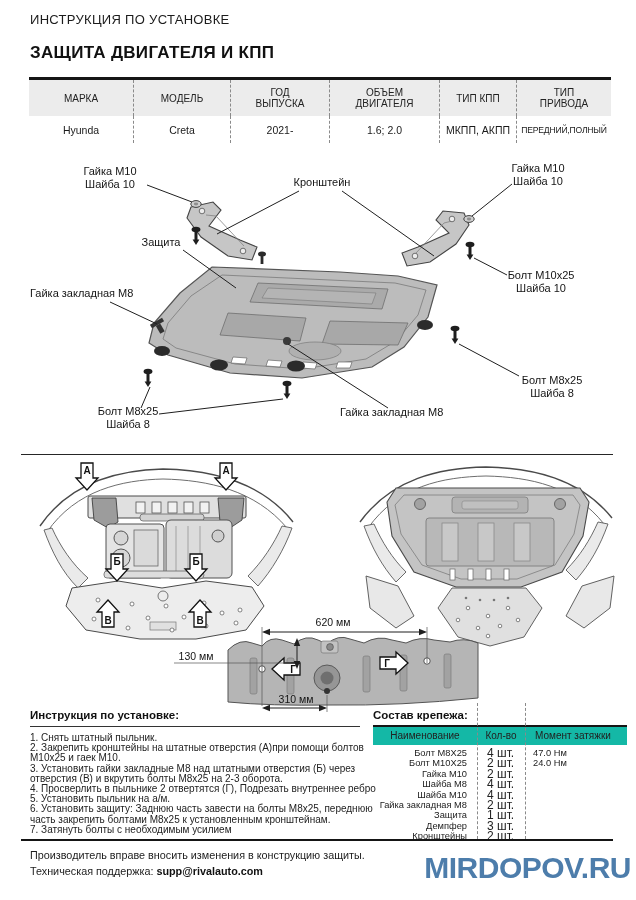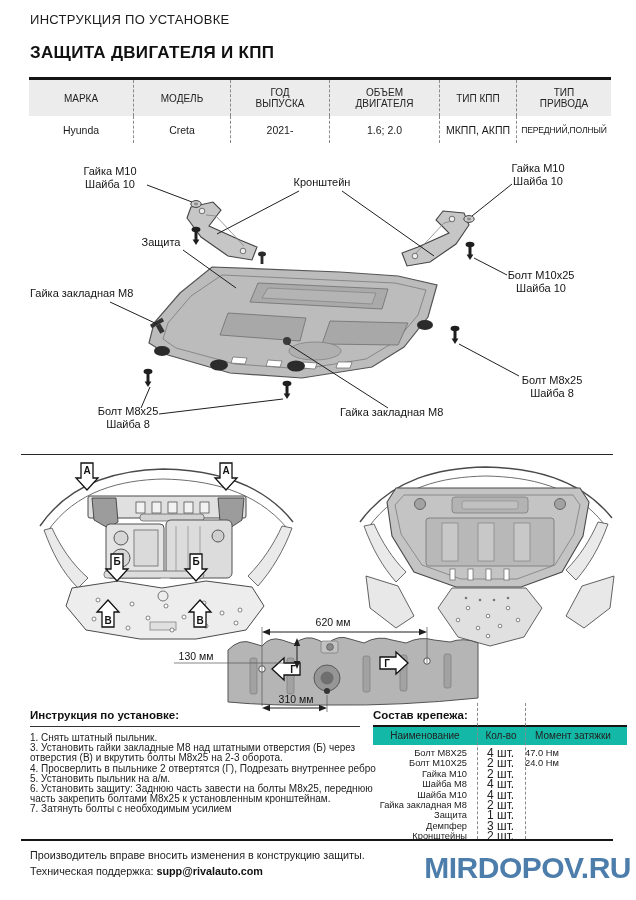--- a/index.html
+++ b/index.html
@@ -54,21 +54,21 @@
   .fast { position:absolute; left:373px; top:709px; width:254px; }
   .fast-heading { font-size:11.5px; font-weight:bold; color:#111; }
   .fast-table { margin-top:4px; border-top:2px solid #151515; }
   .fast-head, .fast-row { display:grid; grid-template-columns:104px 48px 102px; }
   .fast-head { background:#14b8a6; }
   .fast-head .fcell { font-size:10px; color:#222; padding:3px 0 4px; text-align:center; }
   .fast-head .fcell.torq { text-align:left; padding-left:10px; }
   .fast-body { padding-top:3px; }
   .fname { font-size:9.3px; line-height:10.4px; text-align:right; padding-right:10px; color:#222; }
   .fqty  { font-size:12px; line-height:10.4px; padding-left:10px; color:#222; }
-  .ftorq { font-size:9.3px; line-height:10.4px; padding-left:0; color:#222; }
+  .ftorq { font-size:9.3px; line-height:10.4px; padding-left:8px; color:#222; }
   .vline { position:absolute; top:-6px; height:136px; border-left:1px dashed #8a8a8a; }
   .vline.c1 { left:104px; } .vline.c2 { left:152px; }
 
   
   .footer1 { position:absolute; left:30px; top:849px; font-size:10.8px; color:#1c1c1c; }
   .footer2 { position:absolute; left:30px; top:865px; font-size:10.8px; color:#1c1c1c; }
   .footer2 b { color:#111; }
   .watermark {
     position:absolute; right:5px; top:851px; font-size:30px; font-weight:bold;
     letter-spacing:-.5px; color:#4d7dab;
@@ -365,20 +365,21 @@
         <path class="dimhead" d="M327,248 l-8,-3.2 v6.4 Z"></path>
         <text class="dim-label" x="296" y="243" text-anchor="middle">310 мм</text>
       </g>
     </g>
   </svg>
 
   <div class="instr">
     <div class="instr-heading">Инструкция по установке:</div>
     <div class="instr-rule"></div>
     <div class="step">1. Снять штатный пыльник.</div>
+    <div class="step">2. Закрепить кронштейны на штатные отверстия (А)при помощи болтов М10х25 и гаек М10.</div>
     <div class="step">3. Установить гайки закладные М8 над штатными отверстия (Б) через отверстия (В) и вкрутить болты М8х25 на 2-3 оборота.</div>
     <div class="step">4. Просверлить в пыльнике 2 отвертятся (Г), Подрезать внутреннее ребро</div>
     <div class="step">5. Установить пыльник на а/м.</div>
     <div class="step">6. Установить защиту: Заднюю часть завести на болты М8х25, переднюю часть закрепить болтами М8х25 к установленным кронштейнам.</div>
     <div class="step">7. Затянуть болты с необходимым усилием</div>
   </div>
 
   <div class="fast">
     <div class="vline c1"></div>
     <div class="vline c2"></div>

